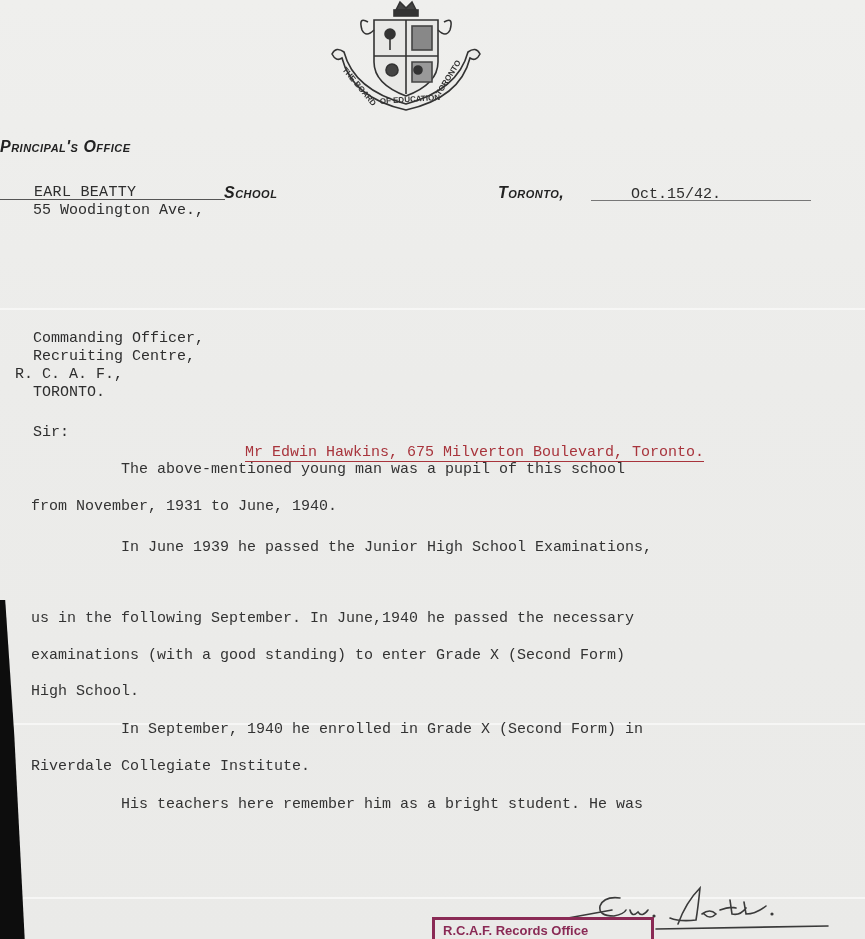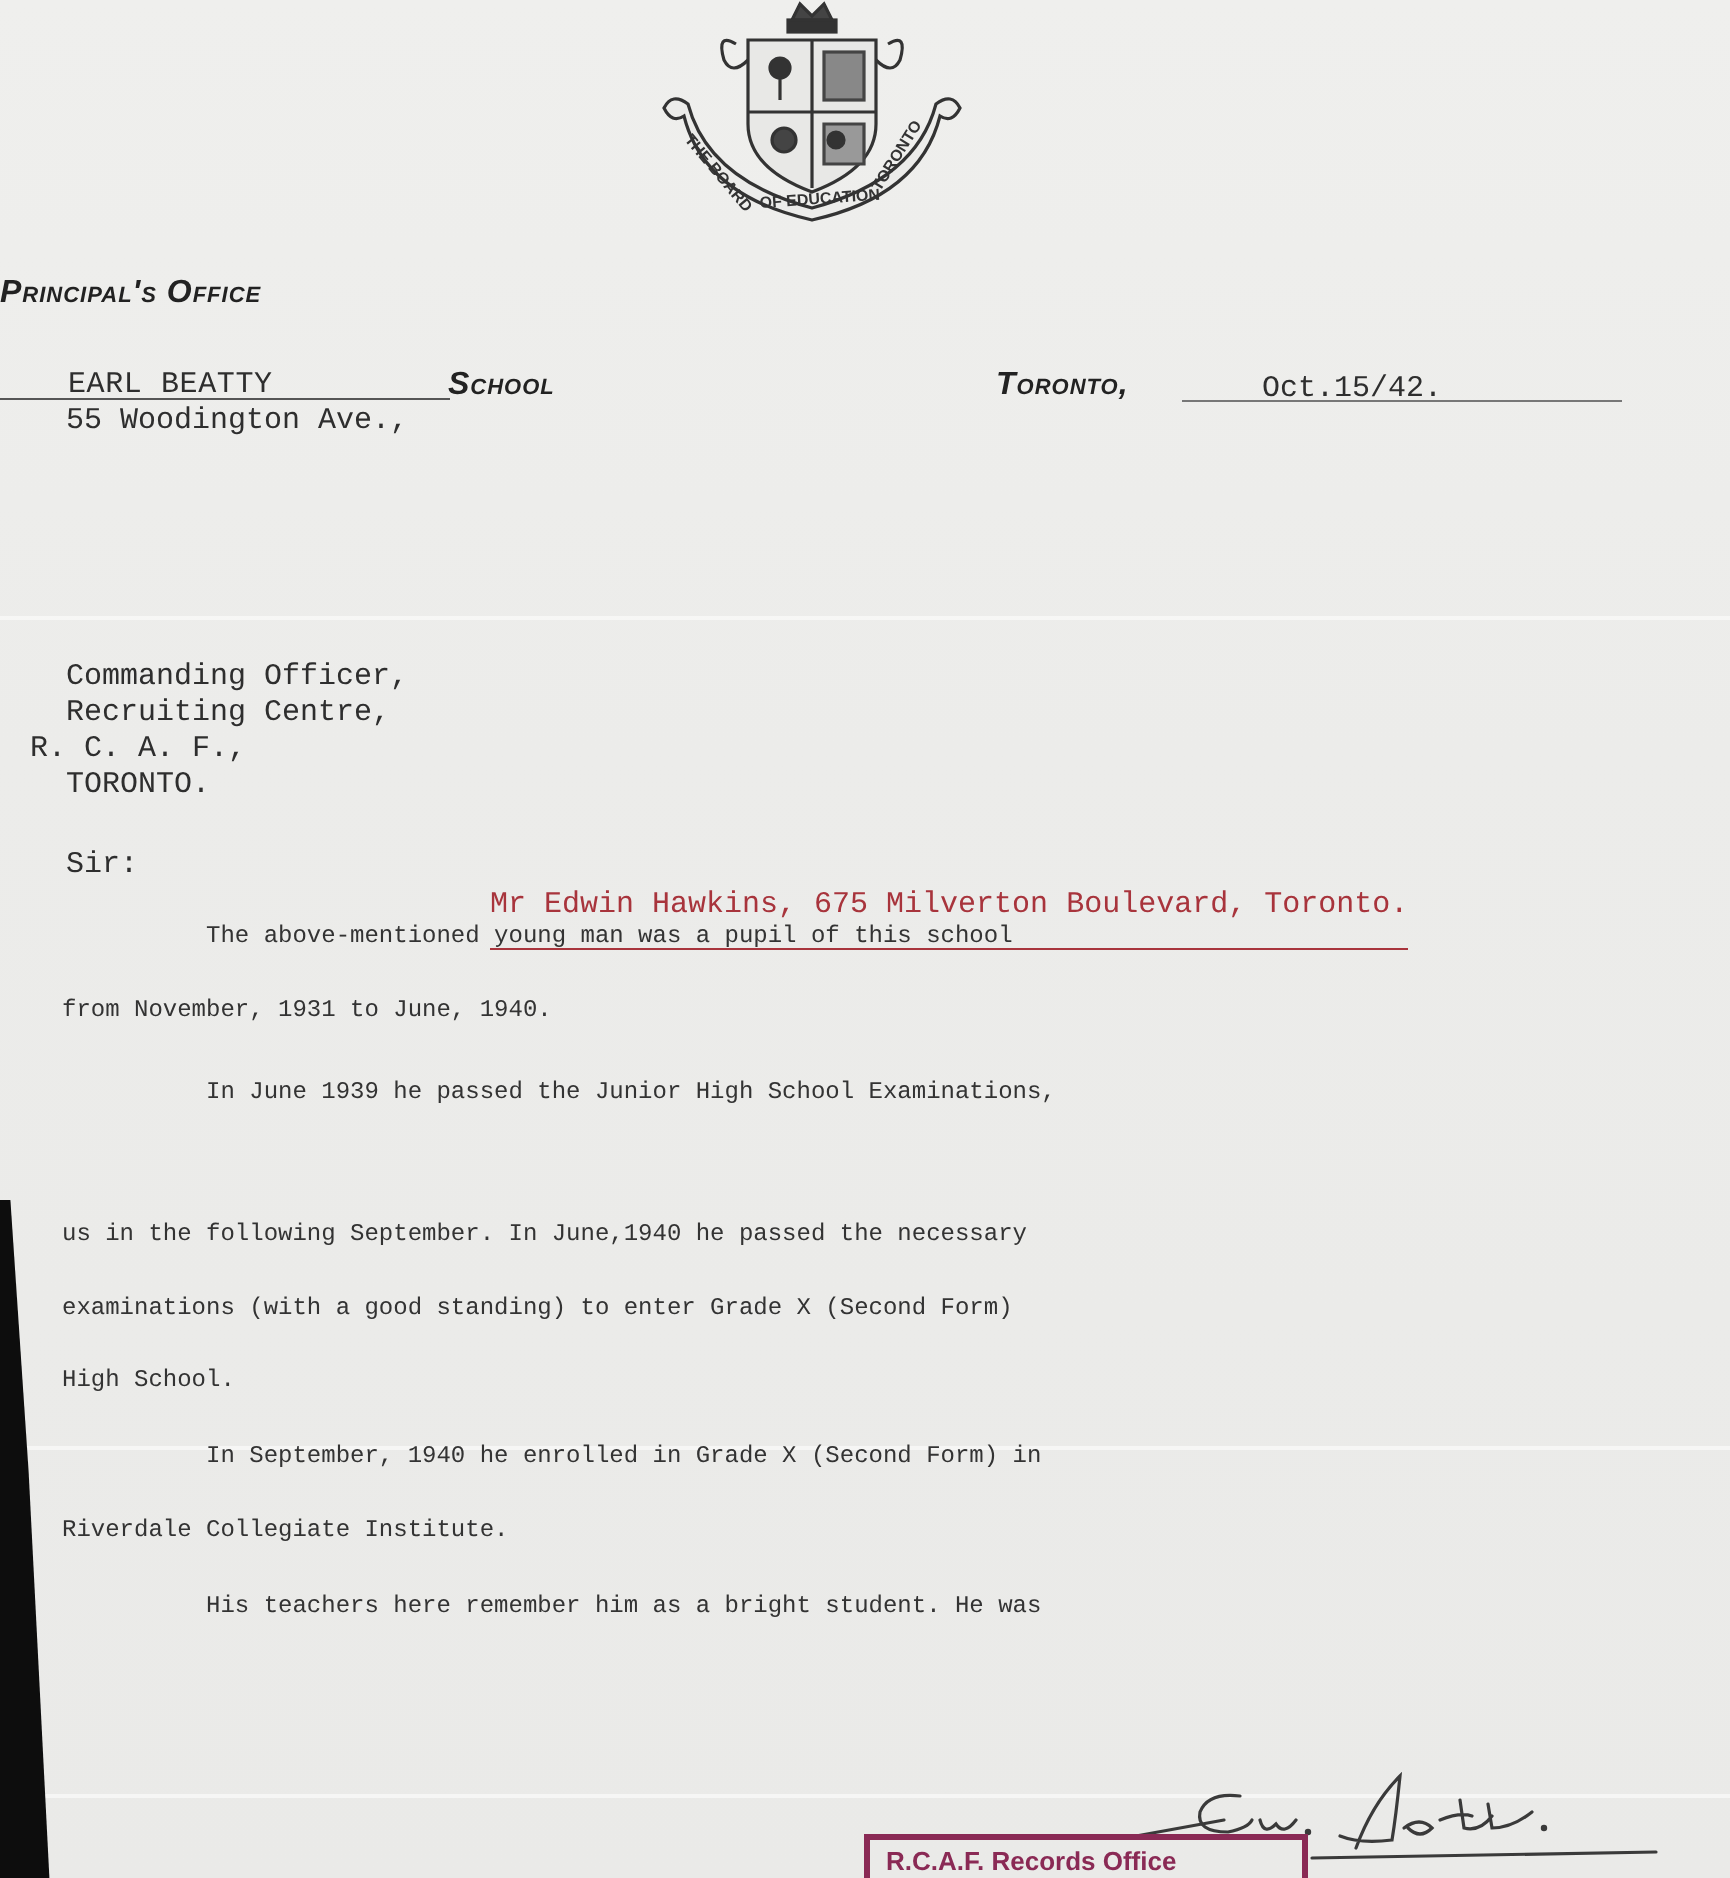--- a/index.html
+++ b/index.html
@@ -16,23 +16,23 @@
   .fold { position:absolute; left:0; right:0; height:2px; background:#f7f7f6; opacity:.9; }
   .shadow {
     position:absolute; left:0; top:600px; width:26px; height:339px;
     background:#0d0d0d;
     clip-path:polygon(0 0, 20% 0, 55% 40%, 95% 100%, 0 100%);
   }
   .crest { position:absolute; left:328px; top:0; width:156px; height:112px; }
   .abs { position:absolute; white-space:pre; }
   .sc { font-family:"Liberation Sans", sans-serif; font-weight:bold; letter-spacing:0.5px; color:#222;font-style:italic; }
   .type { font-size:15px; line-height:18px; color:#2e2e2e; }
-  .body-line { font-size:12px; color:#333; }
+  .body-line { font-size:15px; color:#333; }
   .red { color:#a8343c; }
-  .uline { border-bottom:1.5px solid #a8343c; padding-bottom:13px;text-align:center; }
+  .uline { border-bottom:1.5px solid #a8343c; padding-bottom:0;text-align:center; }
   .rule { position:absolute; height:1px; background:#555; }
   .stamp {
     position:absolute; left:432px; top:917px; width:222px; height:30px;
     border:3px solid #8a2a55; border-bottom:none;
     color:#8a2a55; font-family:"Liberation Sans", sans-serif; font-weight:bold;
     font-size:13px; padding:3px 0 0 8px; box-sizing:border-box; white-space:nowrap; overflow:hidden;
   }
   .sig { position:absolute; left:560px; top:880px; width:270px; height:50px; }
 </style>
 </head>

